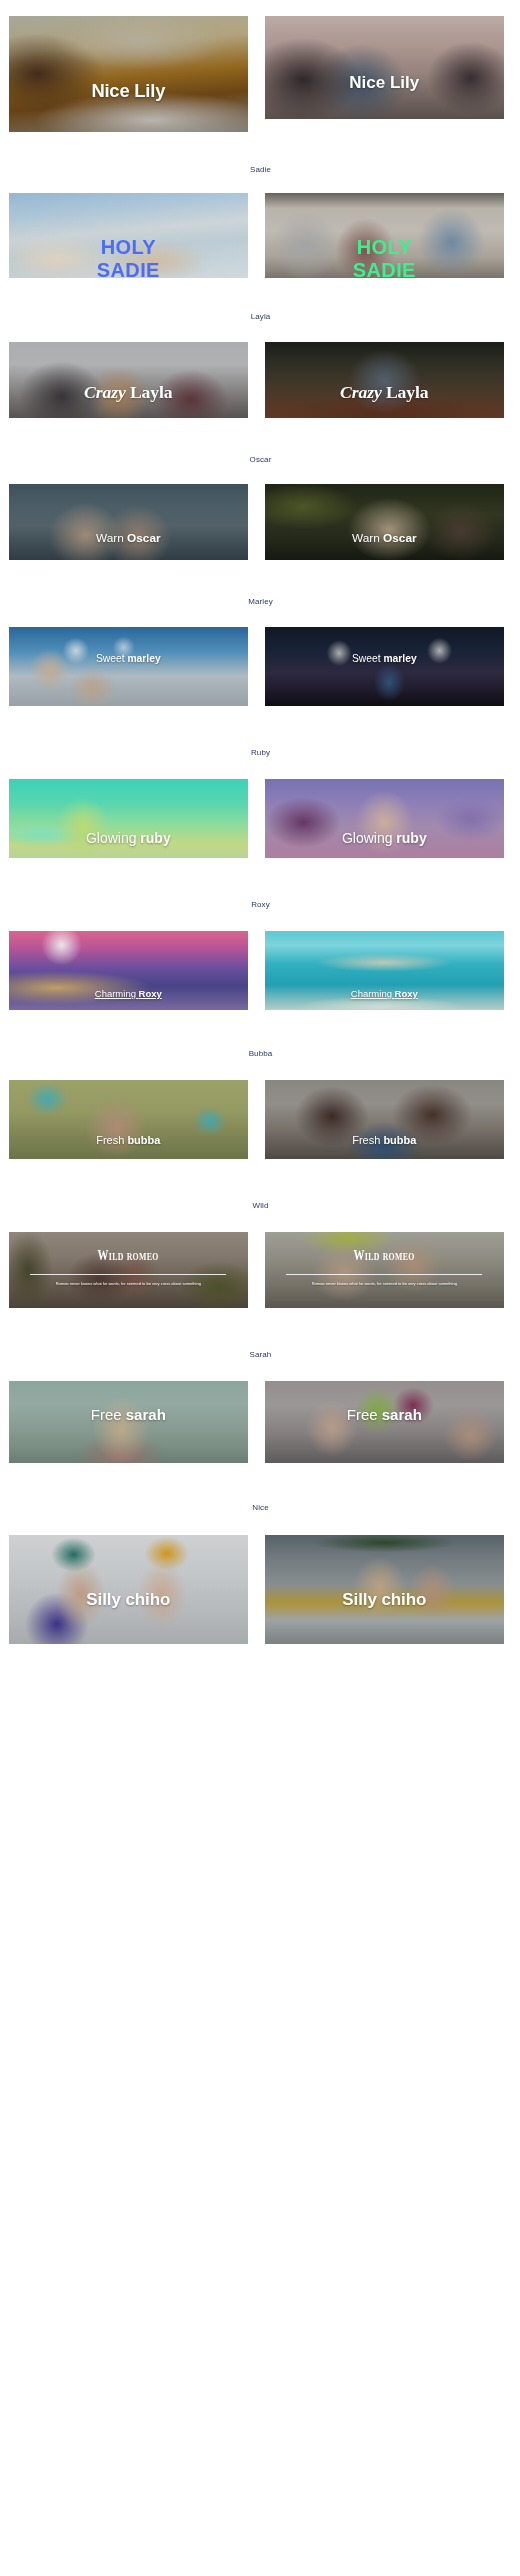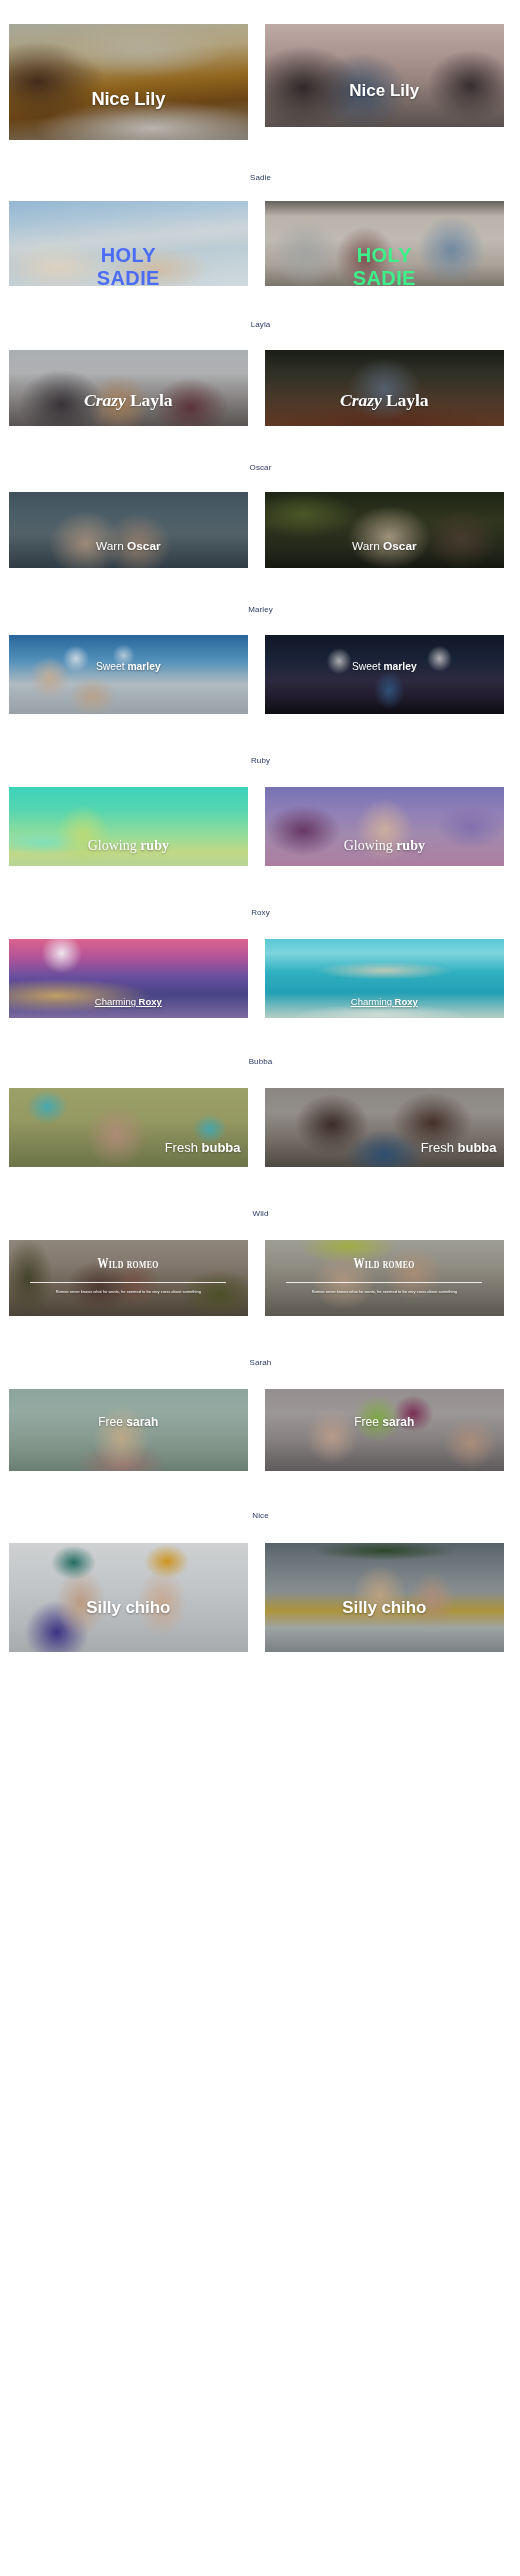--- a/index.html
+++ b/index.html
@@ -78,29 +78,29 @@
   .cap-layla .w1 { font-style:italic; font-weight:700; }
   .cap-layla .w2 { font-weight:700; }
 
   .cap-oscar { font-size:11.8px; font-weight:300; }
   .cap-oscar .w2 { font-weight:700; }
 
   .cap-marley { font-size:10.3px; font-weight:300; }
   .cap-marley .w2 { font-weight:700; }
 
   .cap-ruby {
-    font-family:Liberation Serif, serif;
+    font-family:Liberation Sans, sans-serif;
     font-size:14px; font-weight:400;
   }
   .cap-ruby .w2 { font-weight:700; }
 
   .cap-roxy { font-size:9.5px; font-weight:300;text-decoration:underline; }
   .cap-roxy .w2 { font-weight:700; }
 
-  .cap-bubba { font-size:13px; font-weight:300;text-align:right; }
+  .cap-bubba { font-size:11px; font-weight:300; }
   .cap-bubba .w2 { font-weight:700; }
 
   .cap-romeo {
     font-family:"Liberation Serif", serif;
     font-variant:small-caps;
     font-weight:700;
     font-size:14px;
     letter-spacing:0.4px;
     transform:scaleX(.78);
     display:inline-block;
@@ -115,33 +115,33 @@
   .romeo-desc {
     font-family:"Liberation Sans", sans-serif;
     font-size:4px;
     line-height:1.75;
     font-weight:400;
     color:#fff;
     padding:0 16px;
     text-shadow:0 0.7px 1.5px rgba(0,0,0,.4);
   }
 
-  .cap-sarah { font-size:12px; font-weight:300; }
+  .cap-sarah { font-size:15px; font-weight:300; }
   .cap-sarah .w2 { font-weight:700; }
 
   .cap-chico { font-size:17px; font-weight:700; letter-spacing:-0.1px; }
 
   .cap-lilyR { font-size:17px; font-weight:700; }
 </style>
 </head>
 <body>
 
 <div class="page">
 
-  <div class="section" style="padding-top:24px;">
+  <div class="section" style="padding-top:16px;">
     <div class="row">
       <div class="card" style="height:116px;">
         <div class="photo" style="background:
                radial-gradient(ellipse 60% 40% at 55% 22%, #c9c2ac 0%, rgba(201,194,172,0) 60%),
                radial-gradient(ellipse 40% 50% at 12% 50%, #4a2f1c 0%, rgba(74,47,28,0) 70%),
                radial-gradient(ellipse 70% 35% at 60% 90%, #e8e4de 0%, rgba(232,228,222,0) 70%),
                linear-gradient(175deg,#b5b7a8 0%,#c6b68c 28%,#a8751f 52%,#7d4f16 70%,#9b9890 100%);"></div>
         <div class="tint" style="background:linear-gradient(180deg,rgba(40,30,20,.10),rgba(30,25,20,.25));"></div>
         <div class="caption cap-lily" style="margin-top:34px;">
           <span>Nice Lily</span>

